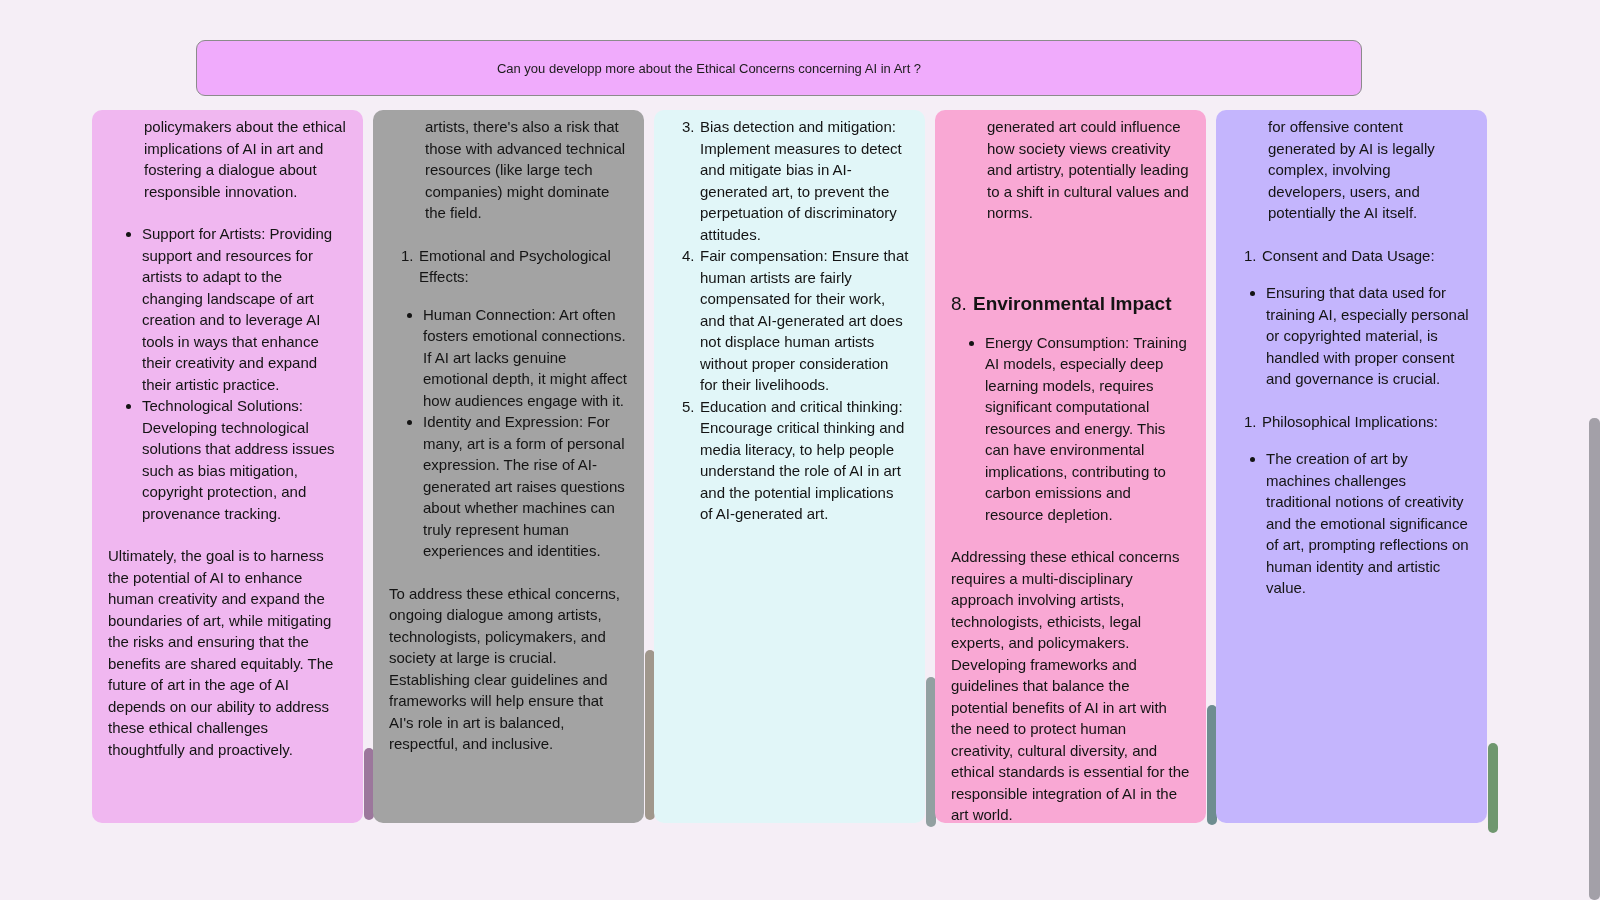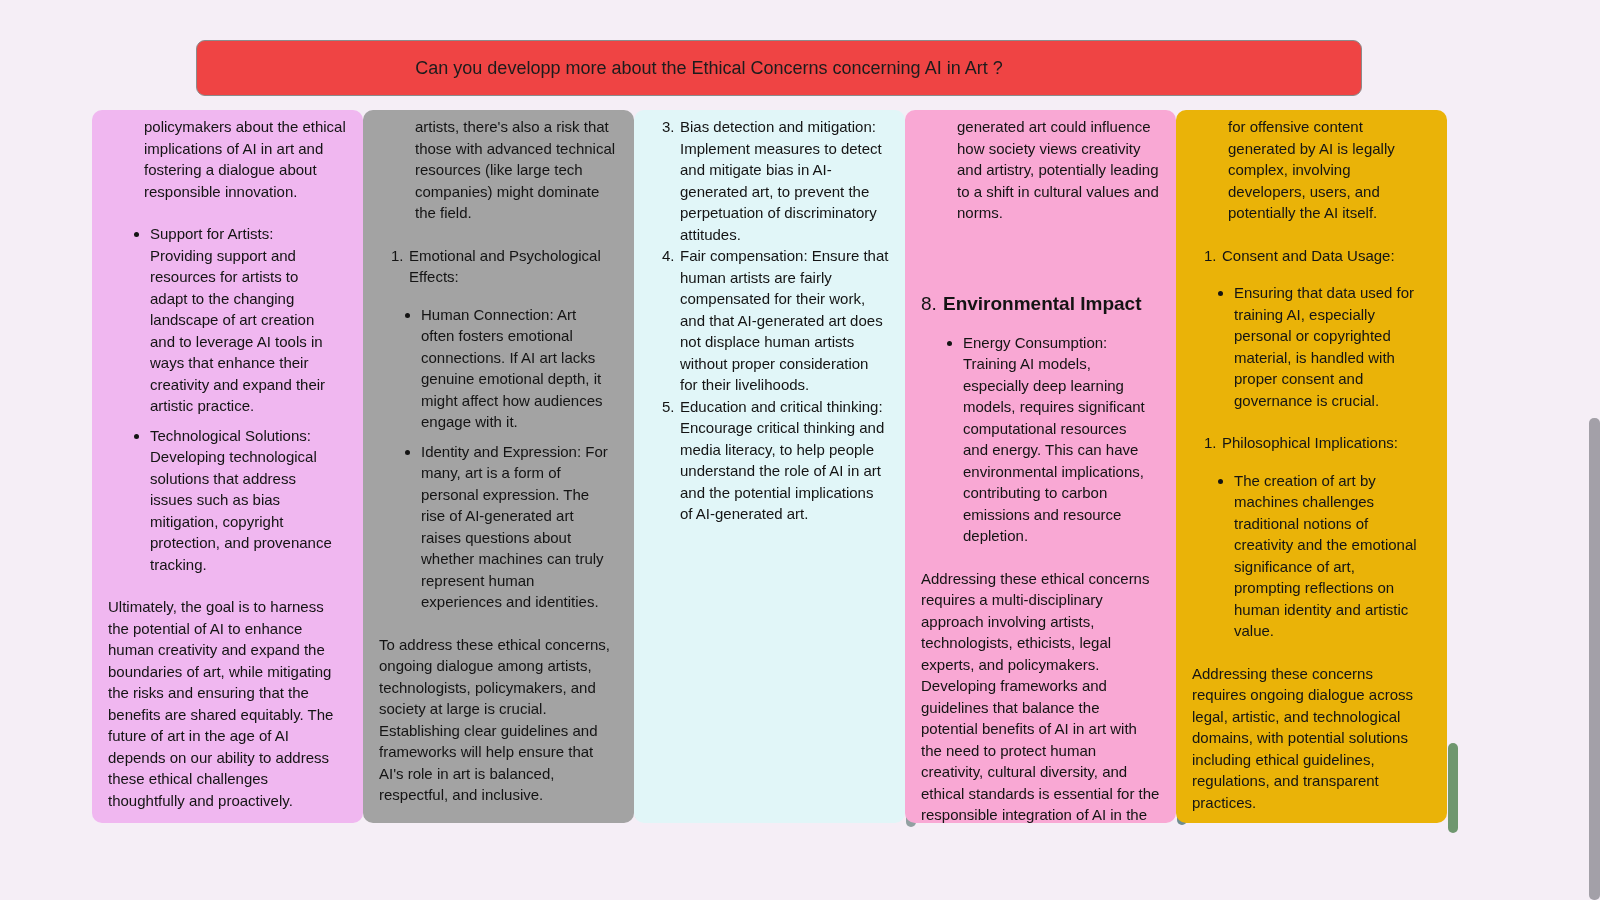--- a/index.html
+++ b/index.html
@@ -8,38 +8,38 @@
     width:1600px;height:900px;overflow:hidden;
     background:#f5eef6;
     font-family:"Liberation Sans","DejaVu Sans",sans-serif;
     color:#141414;
   }
   .page{position:relative;width:1600px;height:900px;}
 
   
   .prompt-box{
     position:absolute;left:196px;top:40px;width:1166px;height:56px;
-    background:#ef4444;border:1px solid #8b8b8b;border-radius:9px;
+    background:#f0abfc;border:1px solid #8b8b8b;border-radius:9px;
     box-sizing:border-box;display:flex;align-items:center;justify-content:center;
-    font-size:18px;color:#1c1c1c;
+    font-size:13px;color:#1c1c1c;
   }
   .prompt-box span{transform:translateX(-70px);}
 
   
-  .columns{position:absolute;left:92px;top:110px;display:flex;}
+  .columns{position:absolute;left:92px;top:110px;display:flex;gap:10px;}
   .colwrap{position:relative;width:271px;height:713px;flex:none;}
   .column{
     width:100%;height:100%;box-sizing:border-box;overflow:hidden;
     border-radius:10px;padding:6px 16px 16px 16px;
     font-size:15px;line-height:21.5px;
   }
   .cont{margin:0 0 21px 36px;}
   .para{margin:16px 0 21px 0;}
   ul{margin:0 0 21px 0;padding-left:34px;}
-  ul li{margin:8px;}
+  ul li{margin:0;}
   .ol-item{display:flex;align-items:flex-start;margin:0 0 0 12px;}
   .ol-item.loose{margin:8px 0 16px 12px;}
   .ol-num{flex:0 0 18px;}
   .ol-body{flex:1;}
   .heading{display:flex;align-items:baseline;margin:0 0 16px 0;font-size:19px;line-height:24px;}
   .heading .ol-num{flex:0 0 22px;font-weight:normal;}
   .heading .htext{font-weight:bold;margin-top:47px;}
   b{font-weight:normal;}
 
   
@@ -107,35 +107,34 @@
             <span class="htext">Environmental Impact</span>
           </div>
           <ul>
             <li><b>Energy Consumption:</b><span> Training AI models, especially deep learning models, requires significant computational resources and energy. This can have environmental implications, contributing to carbon emissions and resource depletion.</span></li>
           </ul>
           <div class="para">Addressing these ethical concerns requires a multi-disciplinary approach involving artists, technologists, ethicists, legal experts, and policymakers. Developing frameworks and guidelines that balance the potential benefits of AI in art with the need to protect human creativity, cultural diversity, and ethical standards is essential for the responsible integration of AI in the art world.</div>
         </div>
         <div class="col-thumb" style="background: rgb(110, 141, 144); top: 595px; height: 120px;"></div>
       </div>
       <div class="colwrap">
-        <div class="column" style="background: #eab308;">
+        <div class="column" style="background: #c4b5fd;">
           <div class="cont">for offensive content generated by AI is legally complex, involving developers, users, and potentially the AI itself.</div>
           <div class="ol-item loose">
             <span class="ol-num">1.</span>
             <div class="ol-body"><b>Consent and Data Usage</b><span>:</span></div>
           </div>
           <ul>
             <li><span>Ensuring that data used for training AI, especially personal or copyrighted material, is handled with proper consent and governance is crucial.</span></li>
           </ul>
           <div class="ol-item loose">
             <span class="ol-num">1.</span>
             <div class="ol-body"><b>Philosophical Implications</b><span>:</span></div>
           </div>
           <ul>
             <li><span>The creation of art by machines challenges traditional notions of creativity and the emotional significance of art, prompting reflections on human identity and artistic value.</span></li>
           </ul>
-          <div class="para">Addressing these concerns requires ongoing dialogue across legal, artistic, and technological domains, with potential solutions including ethical guidelines, regulations, and transparent practices.</div>
         </div>
         <div class="col-thumb" style="background: rgb(111, 151, 111); top: 633px; height: 90px;"></div>
       </div>
     </div>
   <div class="win-thumb" id="win-thumb" style="background: rgb(163, 160, 168);"></div>
 </div>
 
 </body></html>

